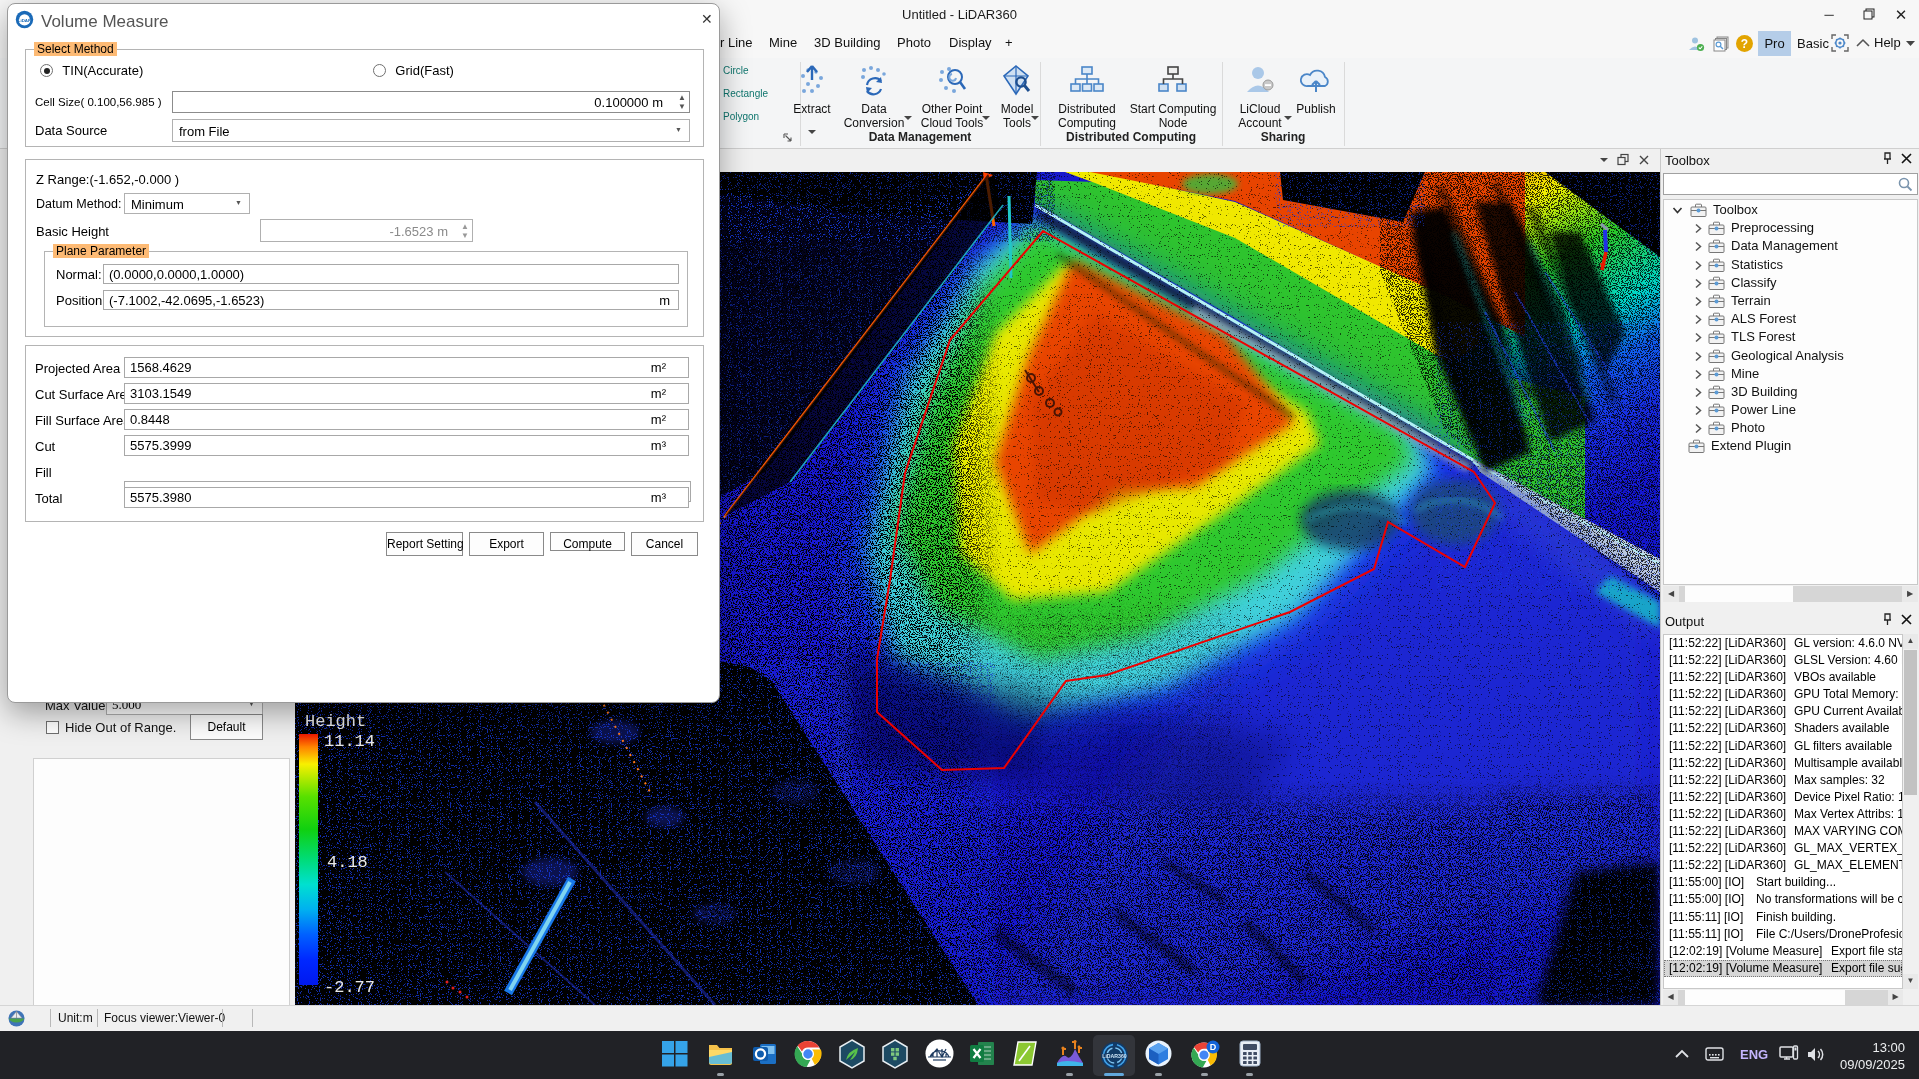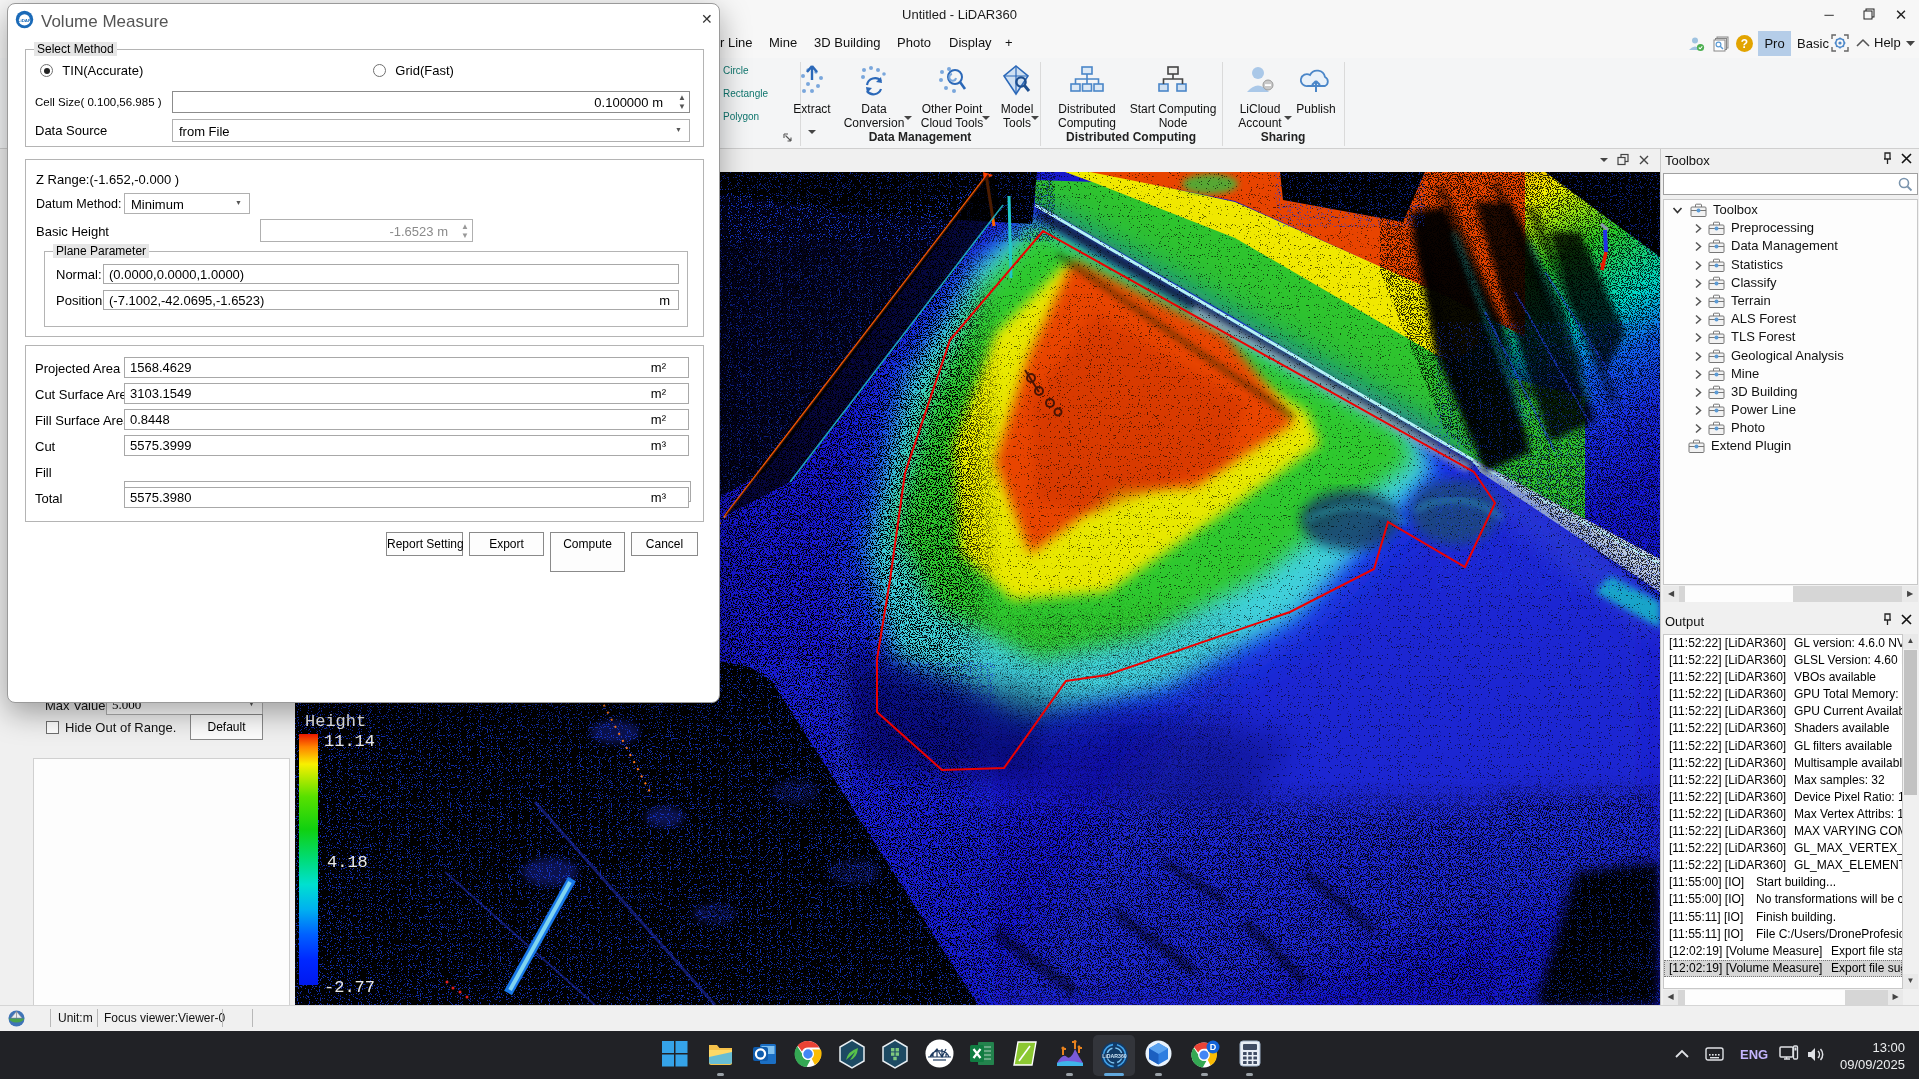--- a/index.html
+++ b/index.html
@@ -56,21 +56,21 @@
     border-top:1px solid #d5d5d5; font-size:12px; color:#111; }
 
   
   #taskbar { left:0; top:1031px; width:1919px; height:48px; background:#212226; }
 
   
   #dialog { left:7px; top:3px; width:713px; height:700px; background:#fff;
     border:1px solid #9a9a9a; border-radius:8px; box-shadow:0 10px 30px rgba(0,0,0,.35);
     font-size:12px; color:#000; }
   .grp { position:absolute; border:1px solid #b4b4b4; }
-  .grp > .glabel { position:absolute; left:8px; top:-8px; background:#e5e5e5; padding:0 3px;
+  .grp > .glabel { position:absolute; left:8px; top:-8px; background:#fdba74; padding:0 3px;
     font-size:12px; }
   .inp { position:absolute; border:1px solid #8c8c8c; background:#fff; font-size:13px; }
   .lbl { position:absolute; font-size:13px; color:#000; }
   .btn { position:absolute; border:1px solid #8a8a8a; background:#fdfdfd; text-align:center;
     font-size:12px; white-space:nowrap; }
 </style>
 </head>
 <body>
 <div id="stage">
   <div class="abs" id="titlebar">
@@ -960,16 +960,16 @@
         <span style="position:absolute;right:22px;top:2px;">m³</span>
         </div>
       <div class="lbl" style="left:9px;top:145px;">Total</div>
       <div class="inp" style="left:98px;top:141px;width:565px;height:21px;border-color:#a8a8a8;">
         <span style="position:absolute;left:5px;top:2px;">5575.3980</span>
         <span style="position:absolute;right:22px;top:2px;">m³</span>
         </div>
     </div>
     <div class="btn" style="left:378px;top:528px;width:77px;height:24px;line-height:22px;">Report Setting</div>
     <div class="btn" style="left:461px;top:528px;width:75px;height:24px;line-height:22px;">Export</div>
-    <div class="btn" style="left:542px;top:528px;width:75px;height:40px;line-height:22px;">Compute</div>
+    <div class="btn" style="left:542px;top:528px;width:75px;height:19px;line-height:22px;">Compute</div>
     <div class="btn" style="left:623px;top:528px;width:67px;height:24px;line-height:22px;">Cancel</div>
   </div>
 </div>
 
 </body></html>

